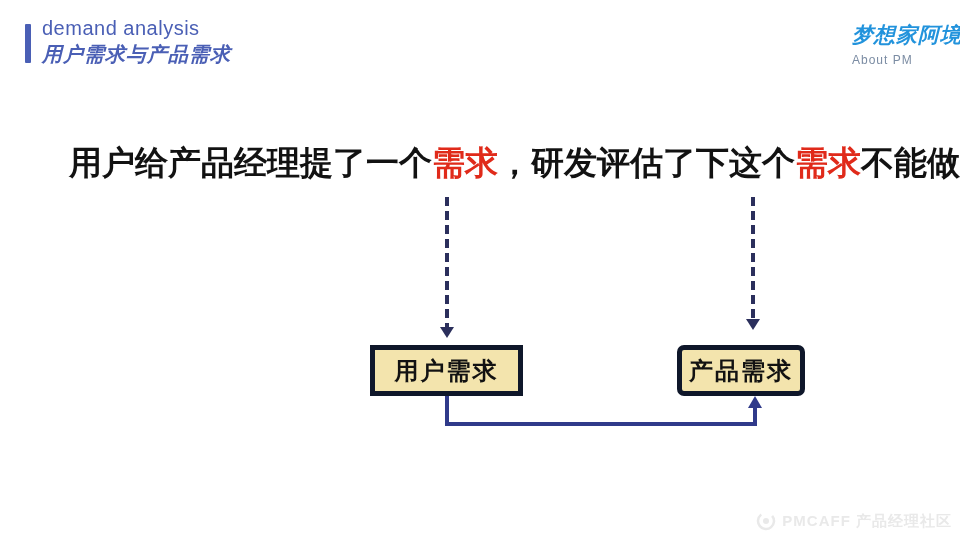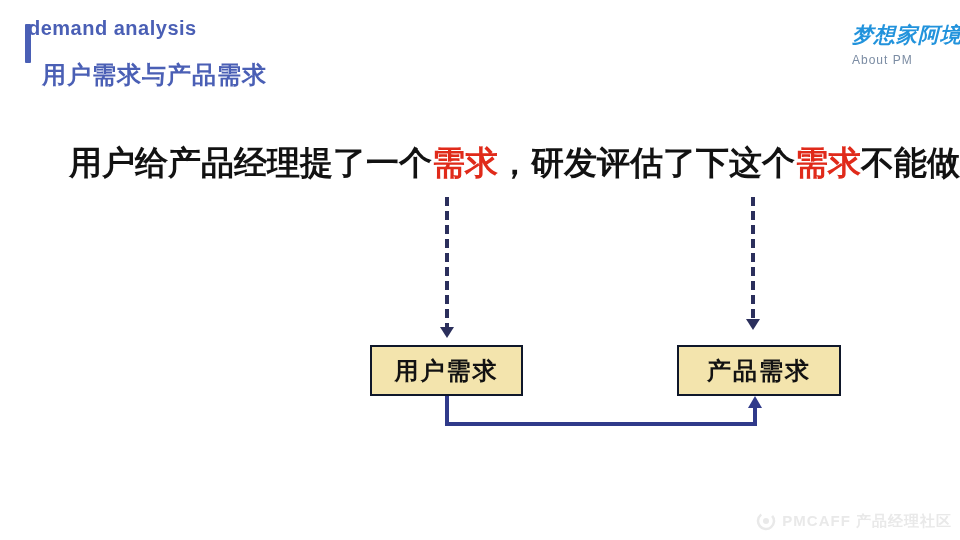--- a/index.html
+++ b/index.html
@@ -7,28 +7,29 @@
     position:relative;width:960px;height:540px;background:#ffffff;
     overflow:hidden;margin:0 auto;
     font-family:"Liberation Sans","DejaVu Sans",sans-serif;
   }
   
   .accent-bar{
     position:absolute;left:25px;top:24px;width:6px;height:39px;
     background:var(--accent-blue,#4a5fb5);border-radius:1px;
   }
   .title-en{
-    position:absolute;left:28px;top:17px;
-    font-size:20px;color:var(--accent-blue,#4a5fb5);font-weight:700;
+    position:absolute;left:42px;top:17px;
+    font-size:20px;color:var(--accent-blue,#4a5fb5);font-weight:400;
     letter-spacing:0.5px;
   }
   .title-zh{
-    position:absolute;left:42px;top:59px;
-    font-size:24px;color:var(--accent-blue,#4a5fb5);font-weight:bold;
+    position:absolute;left:42px;top:41px;
+    font-size:20px;color:var(--accent-blue,#4a5fb5);font-weight:bold;
     letter-spacing:1px;
+    font-style:italic;
   }
   .logo{position:absolute;left:852px;top:21px;text-align:left;}
   .brand{
     font-size:21px;font-weight:bold;font-style:italic;
     color:var(--brand-blue,#2293dc);letter-spacing:1px;white-space:nowrap;
   }
   .brand-sub{
     margin-top:4px;font-size:12px;color:#7b8ca3;letter-spacing:1px;
   }
   
@@ -50,27 +51,27 @@
     border-left:7px solid transparent;border-right:7px solid transparent;
     border-top:11px solid var(--arrow-navy,#2b2f5c);
   }
   .varrow.left{left:440px;top:197px;}
   .varrow.left .dash{height:130px;}
   .varrow.right{left:746px;top:197px;}
   .varrow.right .dash{height:122px;}
   
   .node{
     position:absolute;top:345px;height:51px;
-    background:var(--box-fill,#f3e4ad);border:2px solid #0f172a;
+    background:var(--box-fill,#f3e4ad);border:5px solid #0f172a;
     display:flex;align-items:center;justify-content:center;
     font-size:24px;font-weight:900;color:#121212;letter-spacing:2px;
     box-sizing:border-box;
   }
   .node.left{left:370px;width:153px;}
-  .node.right{left:677px;width:164px;}
+  .node.right{left:677px;width:128px;border-radius:7px;}
   
   .conn{position:absolute;background:var(--connector,#303a8a);}
   .conn.v-left{left:445px;top:396px;width:4px;height:30px;}
   .conn.h{left:445px;top:422px;width:312px;height:4px;}
   .conn.v-right{left:753px;top:408px;width:4px;height:16px;}
   .conn-arrow-up{
     position:absolute;left:748px;top:396px;width:0;height:0;
     border-left:7px solid transparent;border-right:7px solid transparent;
     border-bottom:12px solid var(--connector,#303a8a);
   }

